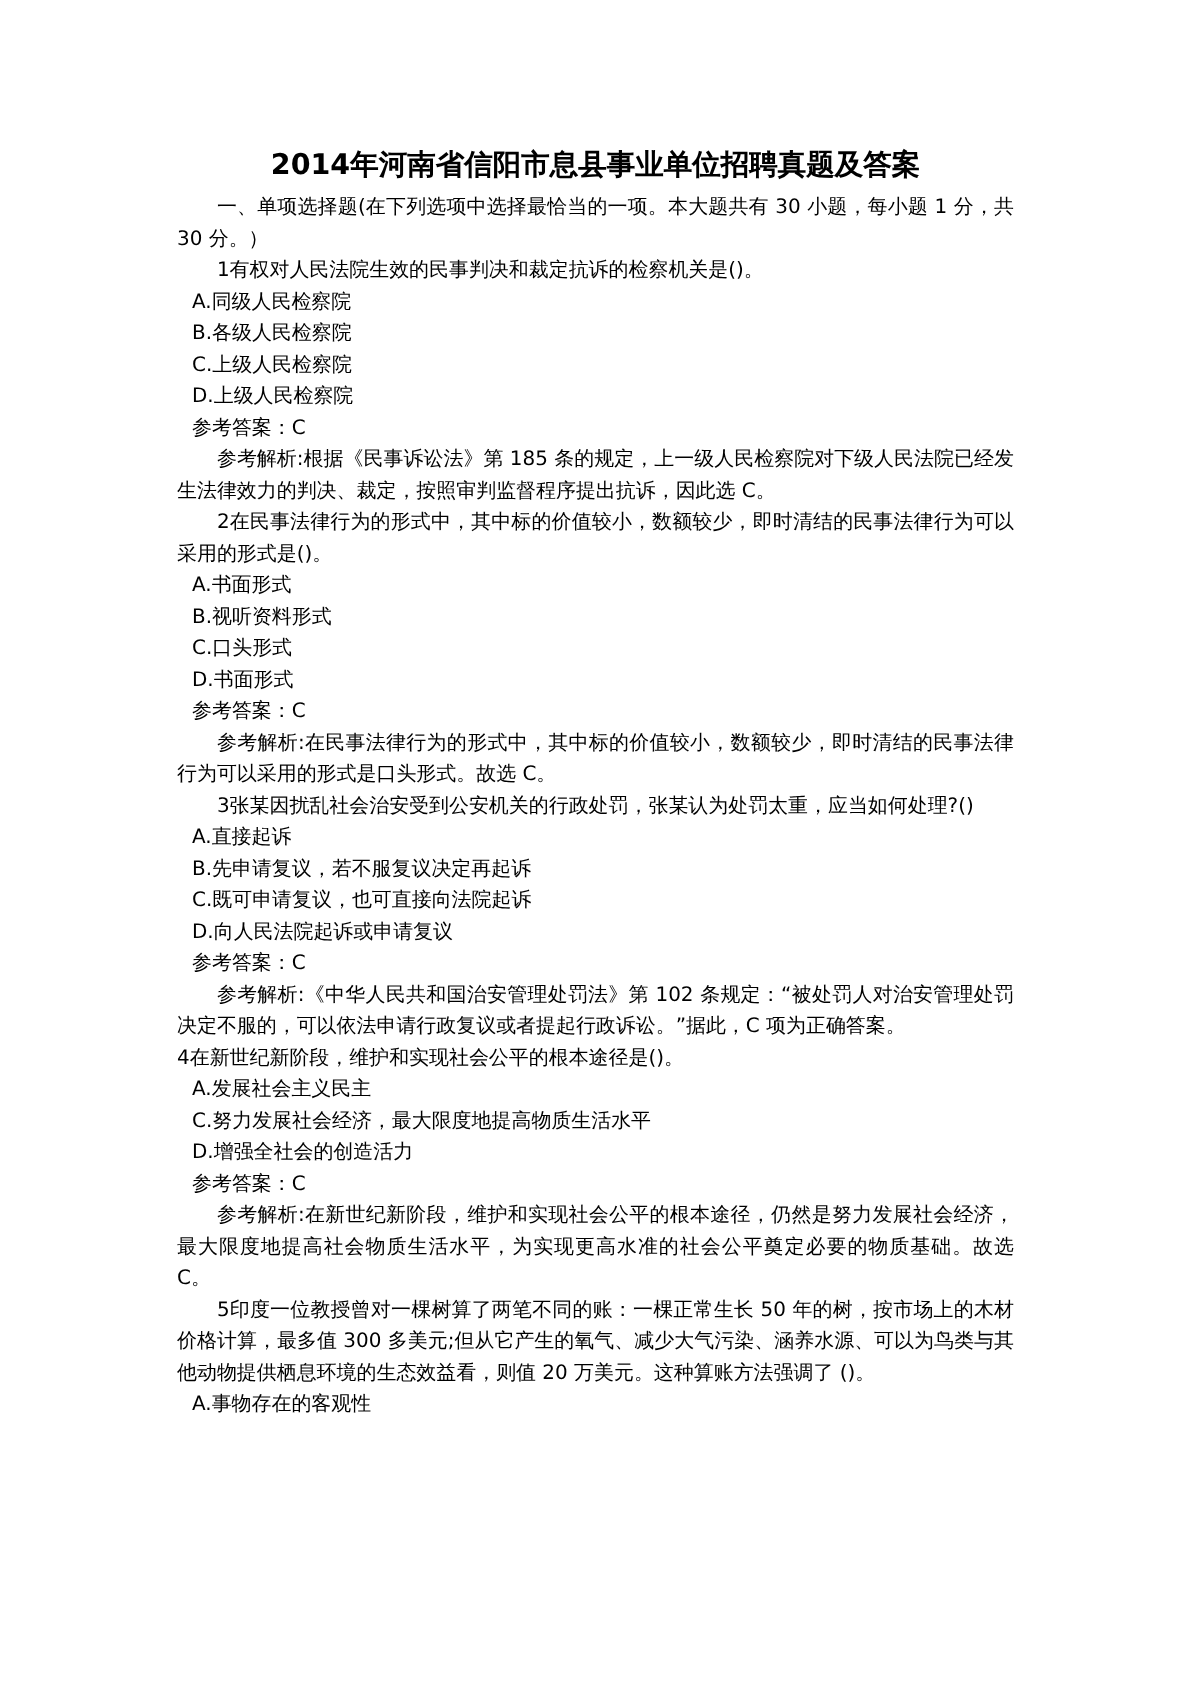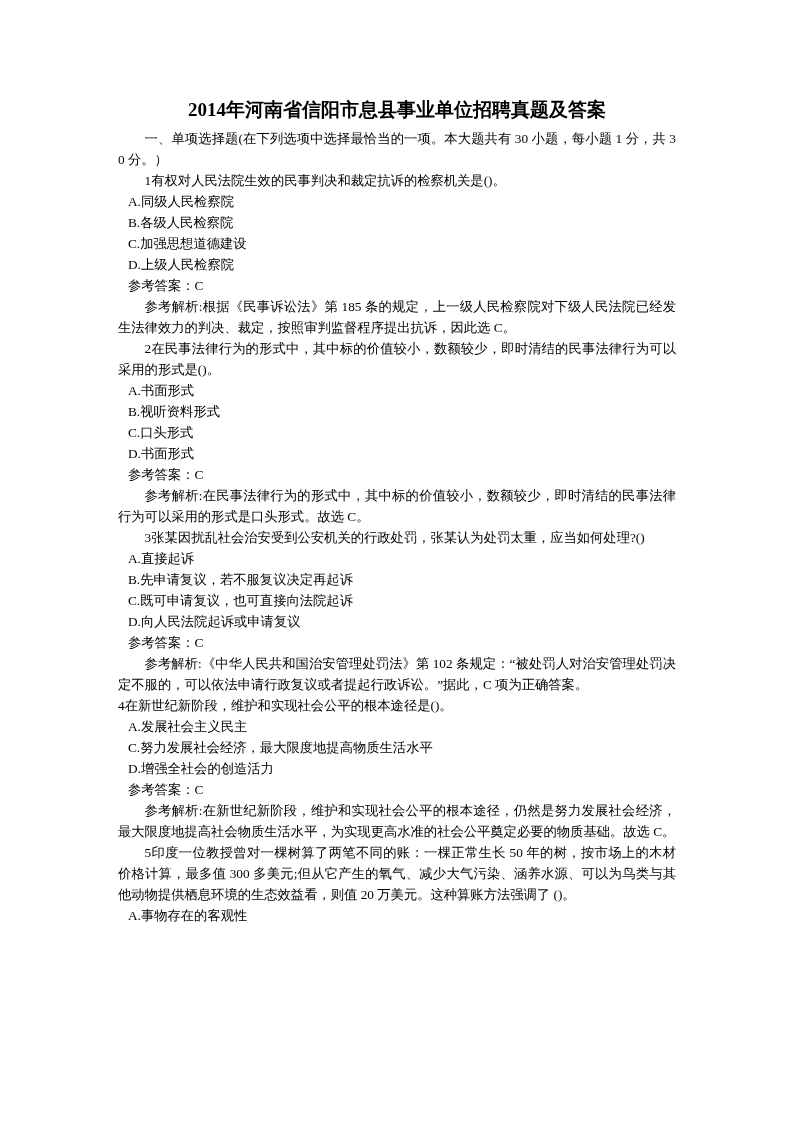--- a/index.html
+++ b/index.html
@@ -19,21 +19,20 @@
     width: 794px;
     height: 1123px;
     background: #ffffff;
     box-sizing: border-box;
   }
   .content {
     position: absolute;
     left: 118px;
     top: 96px;
     width: 558px;
-    font-family: Liberation Serif, serif;
   }
   .doc-title {
     font-size: 19px;
     font-weight: bold;
     text-align: center;
     line-height: 28px;
     margin: 0 0 4px 0;
     letter-spacing: 0px;
     white-space: nowrap;
   }
@@ -68,21 +67,21 @@
 <div class="page">
   <div class="content">
 
     <h1 class="doc-title">2014年河南省信阳市息县事业单位招聘真题及答案</h1>
 
     <p class="para">一、单项选择题(在下列选项中选择最恰当的一项。本大题共有 30 小题，每小题 1 分，共 30 分。）</p>
 
     <p class="para">1有权对人民法院生效的民事判决和裁定抗诉的检察机关是()。</p>
     <p class="para opt">A.同级人民检察院</p>
     <p class="para opt">B.各级人民检察院</p>
-    <p class="para opt">C.加强思想道德建设</p>
+    <p class="para opt">C.上级人民检察院</p>
     <p class="para opt">D.上级人民检察院</p>
     <p class="para ans">参考答案：C</p>
     <p class="para">参考解析:根据《民事诉讼法》第 185 条的规定，上一级人民检察院对下级人民法院已经发生法律效力的判决、裁定，按照审判监督程序提出抗诉，因此选 C。</p>
 
     <p class="para">2在民事法律行为的形式中，其中标的价值较小，数额较少，即时清结的民事法律行为可以采用的形式是()。</p>
     <p class="para opt">A.书面形式</p>
     <p class="para opt">B.视听资料形式</p>
     <p class="para opt">C.口头形式</p>
     <p class="para opt">D.书面形式</p>
     <p class="para ans">参考答案：C</p>

